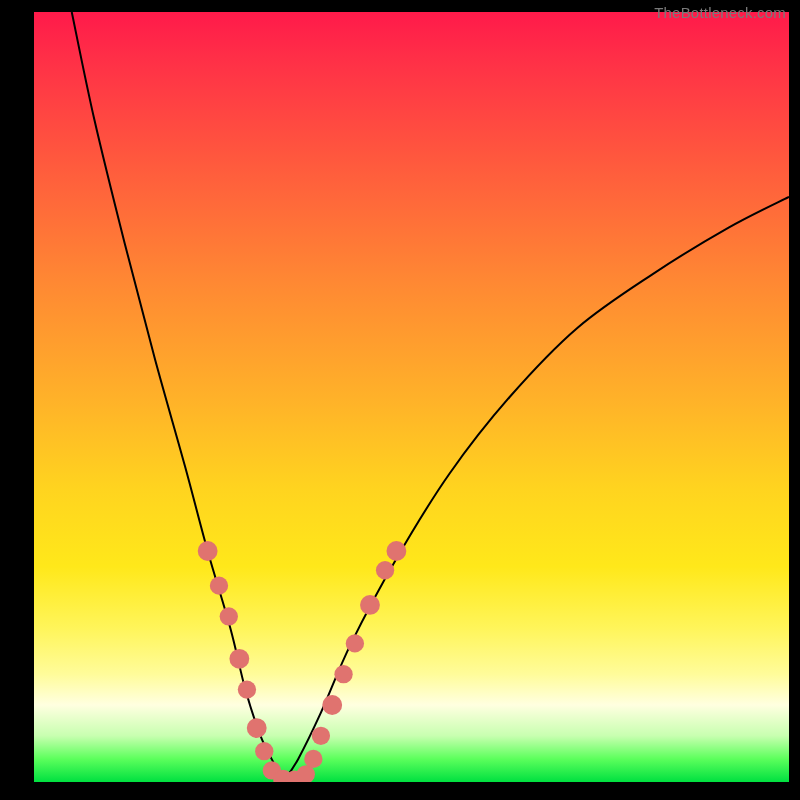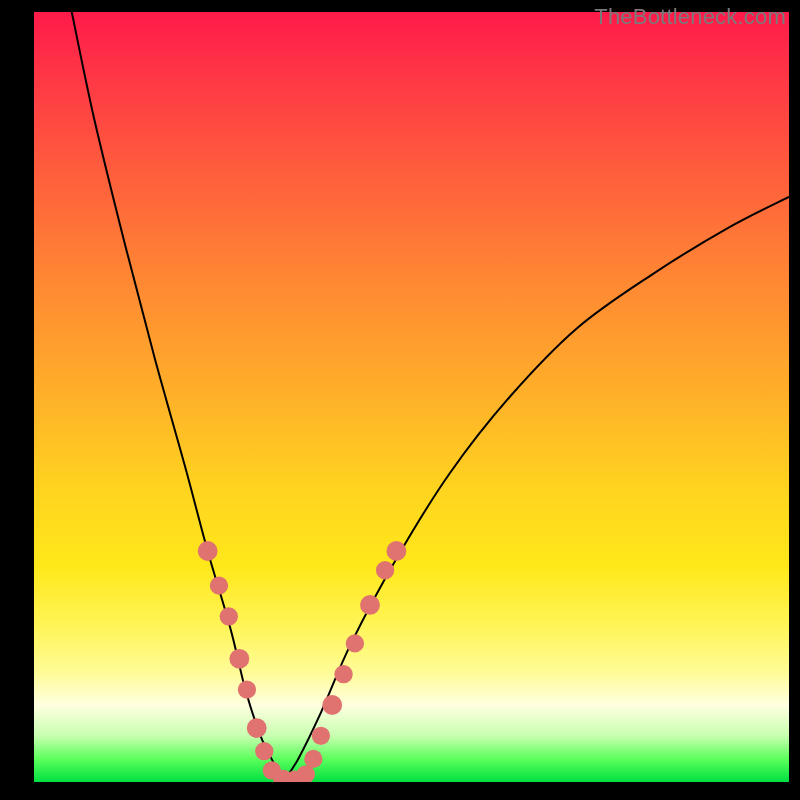--- a/index.html
+++ b/index.html
@@ -38,21 +38,21 @@
       #c8ffb0 94%,
       #5cff5c 97%,
       #00e040 100%
     );
   }
   .brand {
     position: absolute;
     top: 4px;
     right: 14px;
     color: #7a7a7a;
-    font-size: 22px;
+    font-size: 15px;
     font-weight: 500;
     font-family: Arial, Helvetica, sans-serif;
     letter-spacing: 0.2px;
   }
   svg.overlay {
     position: absolute;
     left: 34px;
     top: 12px;
     width: 755px;
     height: 770px;

